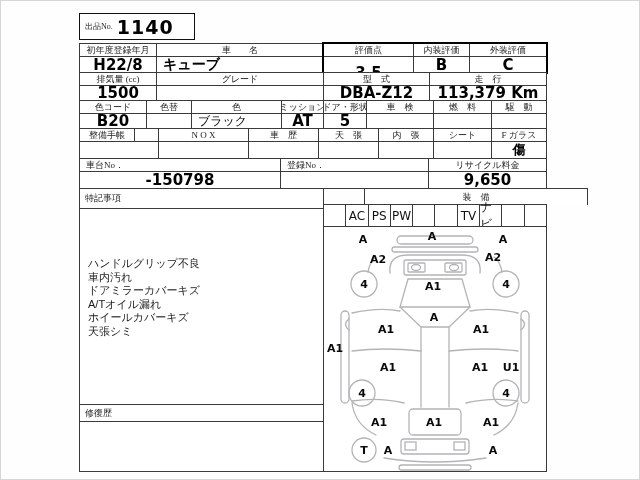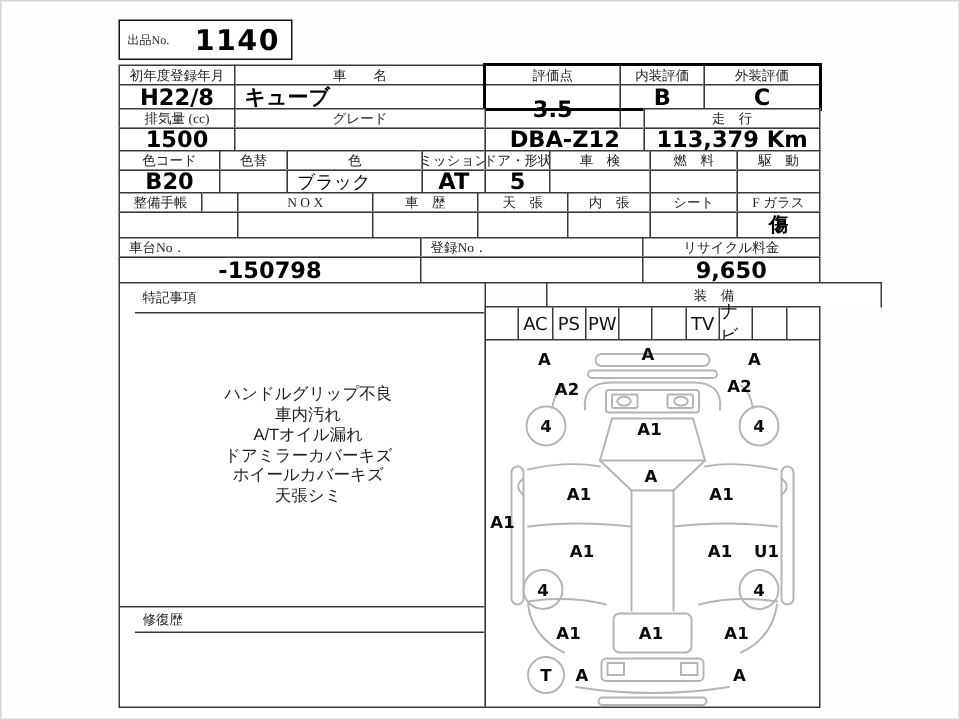--- a/index.html
+++ b/index.html
@@ -3,34 +3,34 @@
 <meta charset="utf-8">
 <style>
   :root{ --line:#3a3a3a; --heavy:#000000; --dline:#b4b4b8; --ink:#0a0a0a; }
   html,body{margin:0;padding:0;background:#ffffff;}
   .canvas{position:relative;width:640px;height:480px;background:#fefefe;overflow:hidden;
           border:1px solid #d6d6d6;box-sizing:border-box;
           font-family:"Liberation Sans",sans-serif;}
   .sheet{position:absolute;left:78px;top:12px;width:468px;height:460px;}
   .lot-box{position:absolute;left:0;top:0;width:116px;height:27px;border:1px solid #111;
            box-sizing:border-box;display:flex;align-items:center;padding-left:5px;background:#fff;}
-  .lot-label{font:8px "Liberation Serif",serif;color:#222;margin-right:17px;}
+  .lot-label{font:8px "Liberation Serif",serif;color:#222;margin-right:4px;}
   .lot-number{font:bold 19px "DejaVu Sans",sans-serif;color:#000;letter-spacing:1px;}
   .cell{position:absolute;box-sizing:border-box;border:1px solid var(--line);background:#fff;
         display:flex;align-items:center;justify-content:center;overflow:hidden;white-space:nowrap;}
   .hdr{font-family:"Liberation Serif",serif;font-size:9px;color:#222;}
   .val{font-family:"DejaVu Sans","Liberation Sans",sans-serif;font-weight:bold;font-size:14px;color:#000;}
   .v15{font-size:15px;} .v13{font-size:13px;} .v12{font-size:12px;font-weight:normal;}
   .leftal{justify-content:flex-start;padding-left:6px;}
   .heavy-frame{position:absolute;border:2px solid var(--heavy);box-sizing:border-box;pointer-events:none;background:transparent;}
   .section{position:absolute;box-sizing:border-box;border:1px solid var(--line);background:#fff;}
   .box-label{height:19px;border-bottom:1px solid var(--line);display:flex;align-items:center;
-             padding-left:5px;font:9px "Liberation Serif",serif;color:#222;margin-left:10px;}
+             padding-left:5px;font:9px "Liberation Serif",serif;color:#222;}
   .note-line{font:11px "Liberation Sans",sans-serif;color:#1c1c1c;line-height:13.5px;}
-  .notes-wrap{margin:48px 0 0 8px;text-align:center;}
+  .notes-wrap{margin:48px 0 0 8px;}
   .equip-header{position:absolute;box-sizing:border-box;border:1px solid var(--line);border-bottom:none;
                 background:#fff;display:flex;align-items:center;justify-content:center;
                 font:9px "Liberation Serif",serif;color:#222;margin-left:41px;}
   .equip-row{position:absolute;box-sizing:border-box;border:1px solid var(--line);background:#fff;display:flex;}
   .eq-cell{flex:1;border-right:1px solid var(--line);display:flex;align-items:center;justify-content:center;
            font:500 12px "DejaVu Sans","Liberation Sans",sans-serif;color:#111;box-sizing:border-box;}
   .eq-cell:last-child{border-right:none;}
   .diagram-box{position:absolute;box-sizing:border-box;border:1px solid var(--line);background:#fff;}
   .car *{stroke:var(--dline);fill:none;stroke-width:1.3;stroke-linecap:round;}
   .dlab{font:bold 11px "DejaVu Sans",sans-serif;fill:var(--ink);text-anchor:middle;}
@@ -54,20 +54,21 @@
 
     <div class="cell val v15" style="left:0;top:43px;width:78px;height:17px">H22/8</div>
     <div class="cell val leftal" style="left:77px;top:43px;width:168px;height:17px">キューブ</div>
     <div class="cell val v15" style="left:244px;top:43px;width:91px;height:34px">3.5</div>
     <div class="cell val v15" style="left:334px;top:43px;width:57px;height:17px">B</div>
     <div class="cell val v15" style="left:390px;top:43px;width:78px;height:17px">C</div>
     <div class="heavy-frame" style="left:243px;top:29px;width:226px;height:32px"></div>
 
     <div class="cell hdr" style="left:0;top:59px;width:78px;height:14px">排気量 (cc)</div>
     <div class="cell hdr" style="left:77px;top:59px;width:168px;height:14px">グレード</div>
+    <div class="cell hdr" style="left:244px;top:59px;width:107px;height:14px">型　式</div>
     <div class="cell hdr" style="left:350px;top:59px;width:118px;height:14px">走　行</div>
 
     <div class="cell val v15" style="left:0;top:72px;width:78px;height:16px">1500</div>
     <div class="cell val leftal" style="left:77px;top:72px;width:168px;height:16px"></div>
     <div class="cell val v15" style="left:244px;top:72px;width:107px;height:16px">DBA-Z12</div>
     <div class="cell val v15" style="left:350px;top:72px;width:118px;height:16px">113,379 Km</div>
 
     <div class="cell hdr" style="left:0;top:87px;width:68px;height:14px">色コード</div>
     <div class="cell hdr" style="left:67px;top:87px;width:46px;height:14px">色替</div>
     <div class="cell hdr" style="left:112px;top:87px;width:91px;height:14px">色</div>
@@ -108,22 +109,22 @@
 
     <div class="cell val v15" style="left:0;top:158px;width:202px;height:18px">-150798</div>
     <div class="cell val" style="left:201px;top:158px;width:149px;height:18px"></div>
     <div class="cell val v15" style="left:349px;top:158px;width:119px;height:18px">9,650</div>
 
     <div class="section" style="left:0;top:175px;width:245px;height:217px">
       <div class="box-label">特記事項</div>
       <div class="notes-wrap">
           <div class="note-line">ハンドルグリップ不良</div>
           <div class="note-line">車内汚れ</div>
+          <div class="note-line">ドアミラーカバーキズ</div>
           <div class="note-line">A/Tオイル漏れ</div>
-          <div class="note-line">ドアミラーカバーキズ</div>
           <div class="note-line">ホイールカバーキズ</div>
           <div class="note-line">天張シミ</div>
         </div>
     </div>
 
     <div class="section" style="left:0;top:391px;width:245px;height:68px">
       <div class="box-label" style="height:16px">修復歴</div>
     </div>
 
     <div class="equip-header" style="left:244px;top:175px;width:224px;height:17px">装　備</div>

